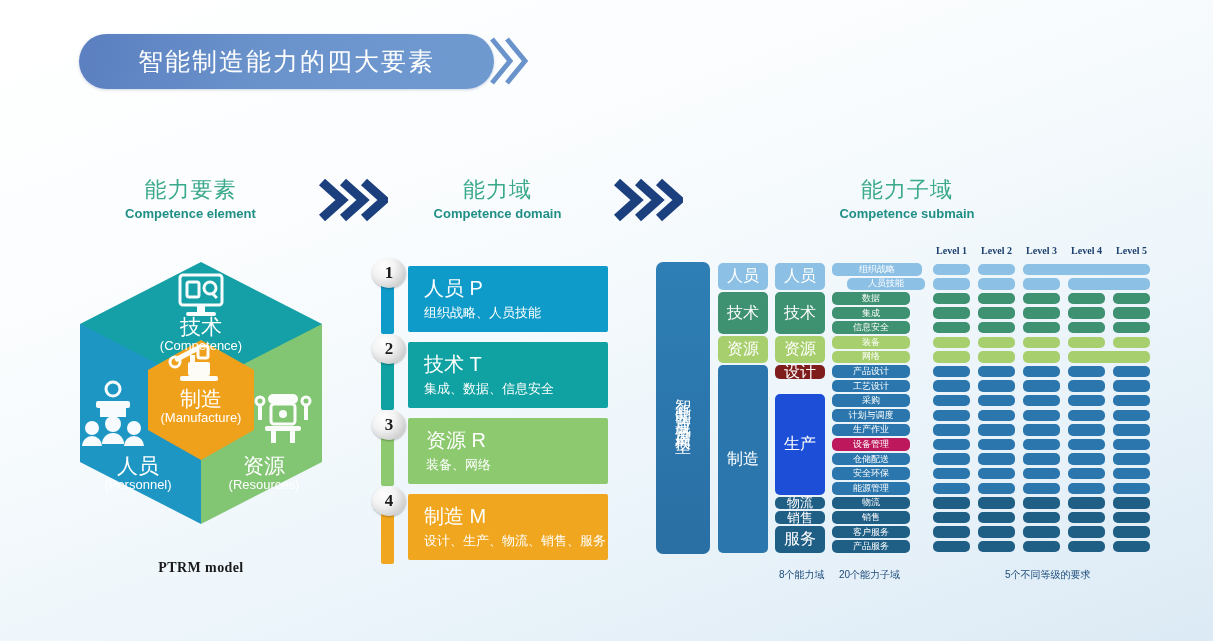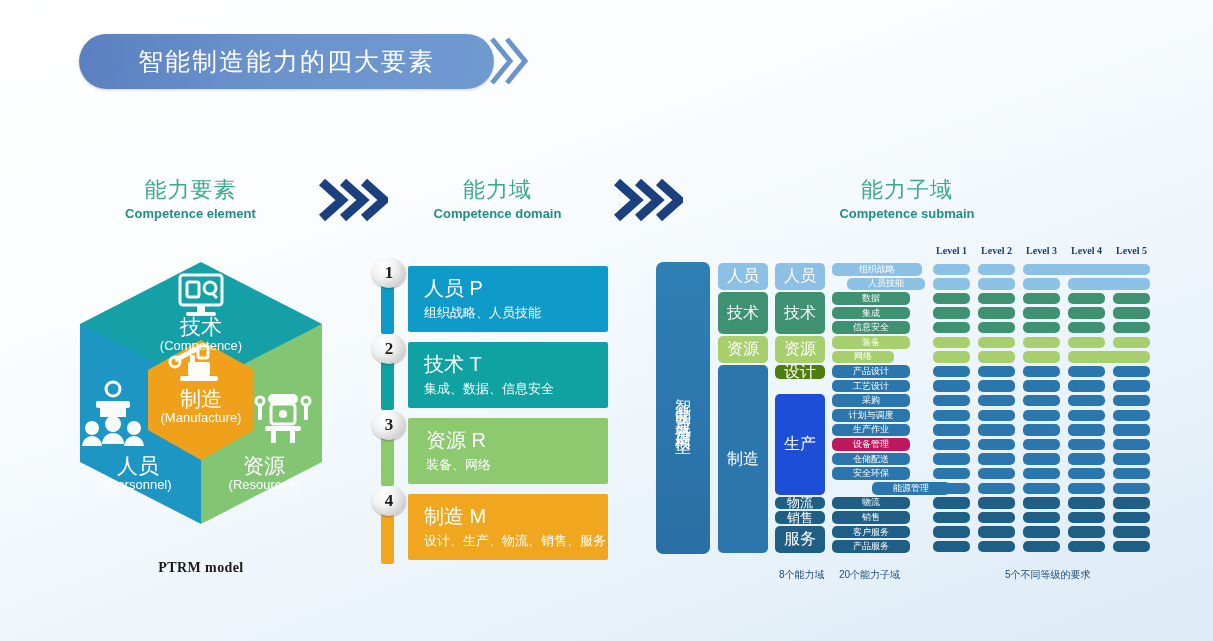--- a/index.html
+++ b/index.html
@@ -219,43 +219,43 @@
     <div class="col-el" id="col-el">
         <div class="cell" style="left: 62px; width: 50px; top: 0.9px; height: 27.4px; background: rgb(140, 192, 228);">人员</div>
         <div class="cell" style="left: 62px; width: 50px; top: 30.1px; height: 42px; background: rgb(62, 145, 113);">技术</div>
         <div class="cell" style="left: 62px; width: 50px; top: 73.9px; height: 27.4px; background: rgb(168, 207, 110);">资源</div>
         <div class="cell" style="left: 62px; width: 50px; top: 103.1px; height: 188px; background: rgb(43, 119, 173);">制造</div>
       </div>
     <div class="col-dom" id="col-dom">
         <div class="cell" style="left: 119px; width: 50px; top: 0.9px; height: 27.4px; background: rgb(140, 192, 228);">人员</div>
         <div class="cell" style="left: 119px; width: 50px; top: 30.1px; height: 42px; background: rgb(62, 145, 113);">技术</div>
         <div class="cell" style="left: 119px; width: 50px; top: 73.9px; height: 27.4px; background: rgb(168, 207, 110);">资源</div>
-        <div class="cell" style="left: 119px; width: 50px; top: 103.1px; height: 14px; background: #4d7c0f;">设计</div>
+        <div class="cell" style="left: 119px; width: 50px; top: 103.1px; height: 14px; background: #7f1d1d;">设计</div>
         <div class="cell" style="left: 119px; width: 50px; top: 132.3px; height: 100.4px; background: #1d4ed8; text-align: right;">生产</div>
         <div class="cell" style="left: 119px; width: 50px; top: 234.5px; height: 12.8px; background: rgb(31, 94, 133); font-size: 13px;">物流</div>
         <div class="cell" style="left: 119px; width: 50px; top: 249.1px; height: 12.8px; background: rgb(31, 94, 133); font-size: 13px;">销售</div>
         <div class="cell" style="left: 119px; width: 50px; top: 263.7px; height: 27.4px; background: rgb(31, 94, 133);">服务</div>
       </div>
     <div class="col-sub" id="col-sub">
         <div class="cell" style="left: 176px; width: 90px; top: 0.9px; height: 12.8px; background: rgb(140, 192, 228);">组织战略</div>
         <div class="cell" style="left: 176px; width: 78px; top: 15.5px; height: 12.8px; background: rgb(140, 192, 228); margin-left: 15px;">人员技能</div>
         <div class="cell" style="left: 176px; width: 78px; top: 30.1px; height: 12.8px; background: rgb(62, 145, 113);">数据</div>
         <div class="cell" style="left: 176px; width: 78px; top: 44.7px; height: 12.8px; background: rgb(62, 145, 113);">集成</div>
         <div class="cell" style="left: 176px; width: 78px; top: 59.3px; height: 12.8px; background: rgb(62, 145, 113);">信息安全</div>
         <div class="cell" style="left: 176px; width: 78px; top: 73.9px; height: 12.8px; background: rgb(168, 207, 110);">装备</div>
-        <div class="cell" style="left: 176px; width: 62px; top: 88.5px; height: 12.8px; background: rgb(168, 207, 110);">网络</div>
+        <div class="cell" style="left: 176px; width: 78px; top: 88.5px; height: 12.8px; background: rgb(168, 207, 110);">网络</div>
         <div class="cell" style="left: 176px; width: 78px; top: 103.1px; height: 12.8px; background: rgb(43, 119, 173);">产品设计</div>
         <div class="cell" style="left: 176px; width: 78px; top: 117.7px; height: 12.8px; background: rgb(43, 119, 173);">工艺设计</div>
         <div class="cell" style="left: 176px; width: 78px; top: 132.3px; height: 12.8px; background: rgb(43, 119, 173);">采购</div>
         <div class="cell" style="left: 176px; width: 78px; top: 146.9px; height: 12.8px; background: rgb(43, 119, 173);">计划与调度</div>
         <div class="cell" style="left: 176px; width: 78px; top: 161.5px; height: 12.8px; background: rgb(43, 119, 173);">生产作业</div>
         <div class="cell" style="left: 176px; width: 78px; top: 176.1px; height: 12.8px; background: #be185d;">设备管理</div>
         <div class="cell" style="left: 176px; width: 78px; top: 190.7px; height: 12.8px; background: rgb(43, 119, 173);">仓储配送</div>
         <div class="cell" style="left: 176px; width: 78px; top: 205.3px; height: 12.8px; background: rgb(43, 119, 173);">安全环保</div>
-        <div class="cell" style="left: 176px; width: 78px; top: 219.9px; height: 12.8px; background: rgb(43, 119, 173); margin-left: 40px;">能源管理</div>
+        <div class="cell" style="left: 176px; width: 78px; top: 219.9px; height: 12.8px; background: rgb(43, 119, 173);">能源管理</div>
         <div class="cell" style="left: 176px; width: 78px; top: 234.5px; height: 12.8px; background: rgb(31, 94, 133);">物流</div>
         <div class="cell" style="left: 176px; width: 78px; top: 249.1px; height: 12.8px; background: rgb(31, 94, 133);">销售</div>
         <div class="cell" style="left: 176px; width: 78px; top: 263.7px; height: 12.8px; background: rgb(31, 94, 133);">客户服务</div>
         <div class="cell" style="left: 176px; width: 78px; top: 278.3px; height: 12.8px; background: rgb(31, 94, 133);">产品服务</div>
       </div>
   </div>
 
   <div class="levels" id="levels">
       <div class="lvl-hdr" style="left: 929px; top: 245px; width: 45px;">Level 1</div>
       <div class="lvl-hdr" style="left: 974px; top: 245px; width: 45px;">Level 2</div>

